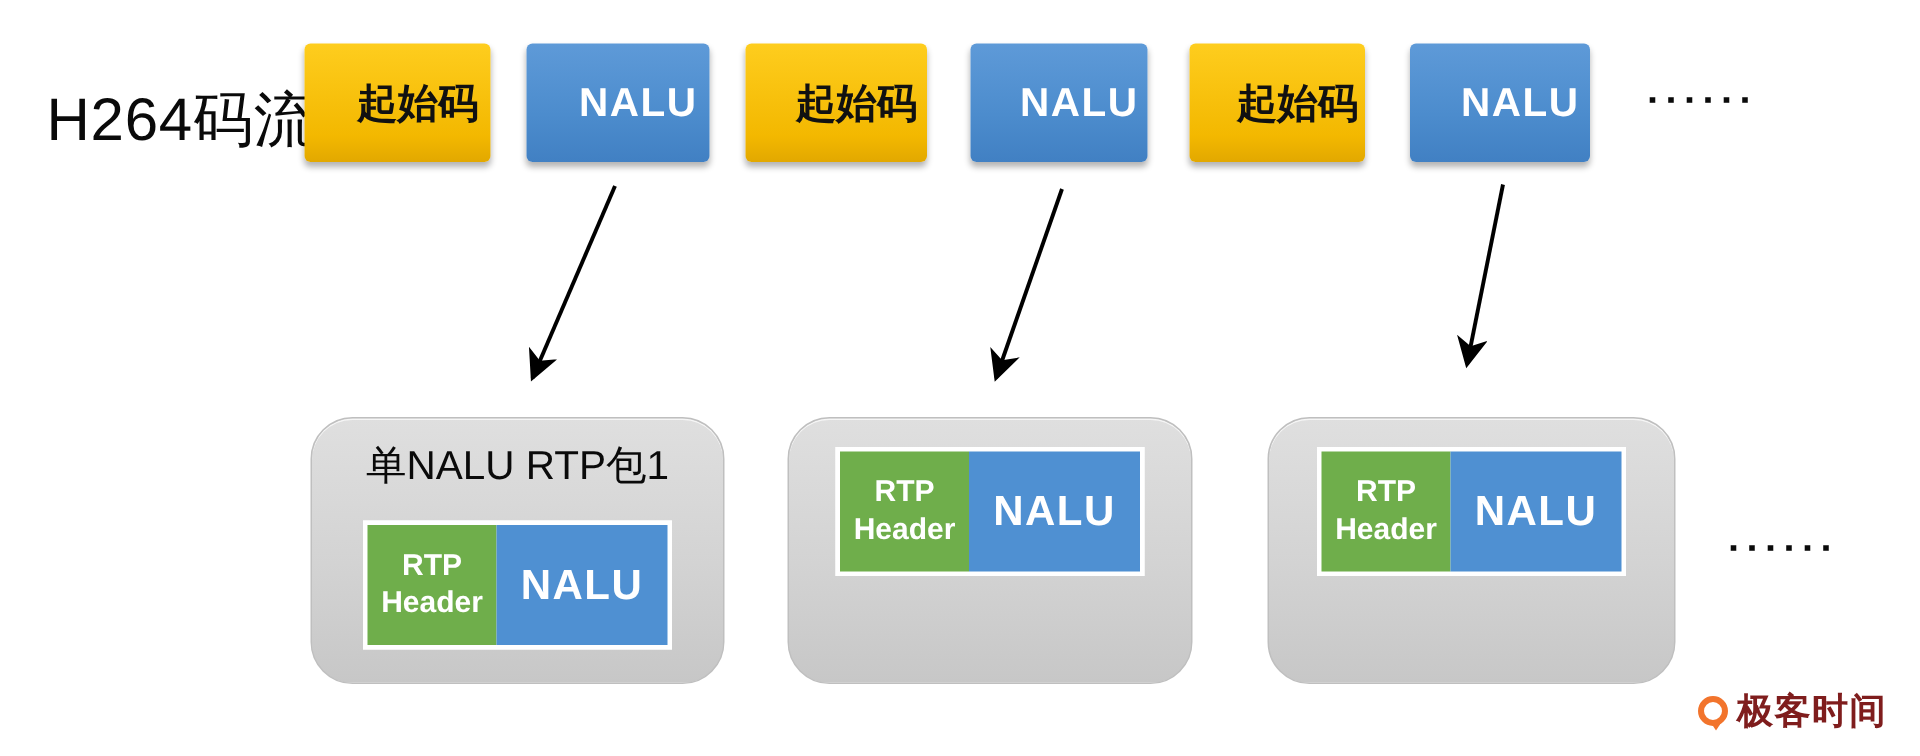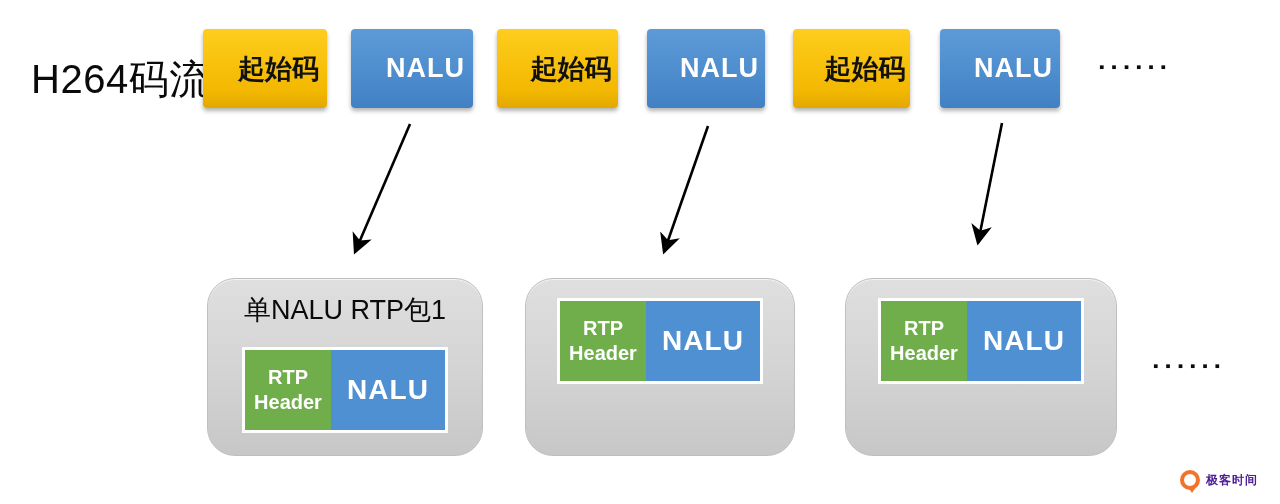--- a/index.html
+++ b/index.html
@@ -141,23 +141,23 @@
     content: "";
     position: absolute;
     left: 4px;
     bottom: -7px;
     width: 0; height: 0;
     border-left: 4px solid transparent;
     border-right: 4px solid transparent;
     border-top: 6px solid #f2742c;
   }
   .logo-text {
-    font-size: 12px;
+    font-size: 24px;
     font-weight: 600;
-    color: #4c1d95;
+    color: #7f1d1d;
     letter-spacing: 1px;
     white-space: nowrap;
   }
 </style>
 </head>
 <body>
 
 <div class="canvas">
 
   <div class="row-label h264">H264码流</div>

